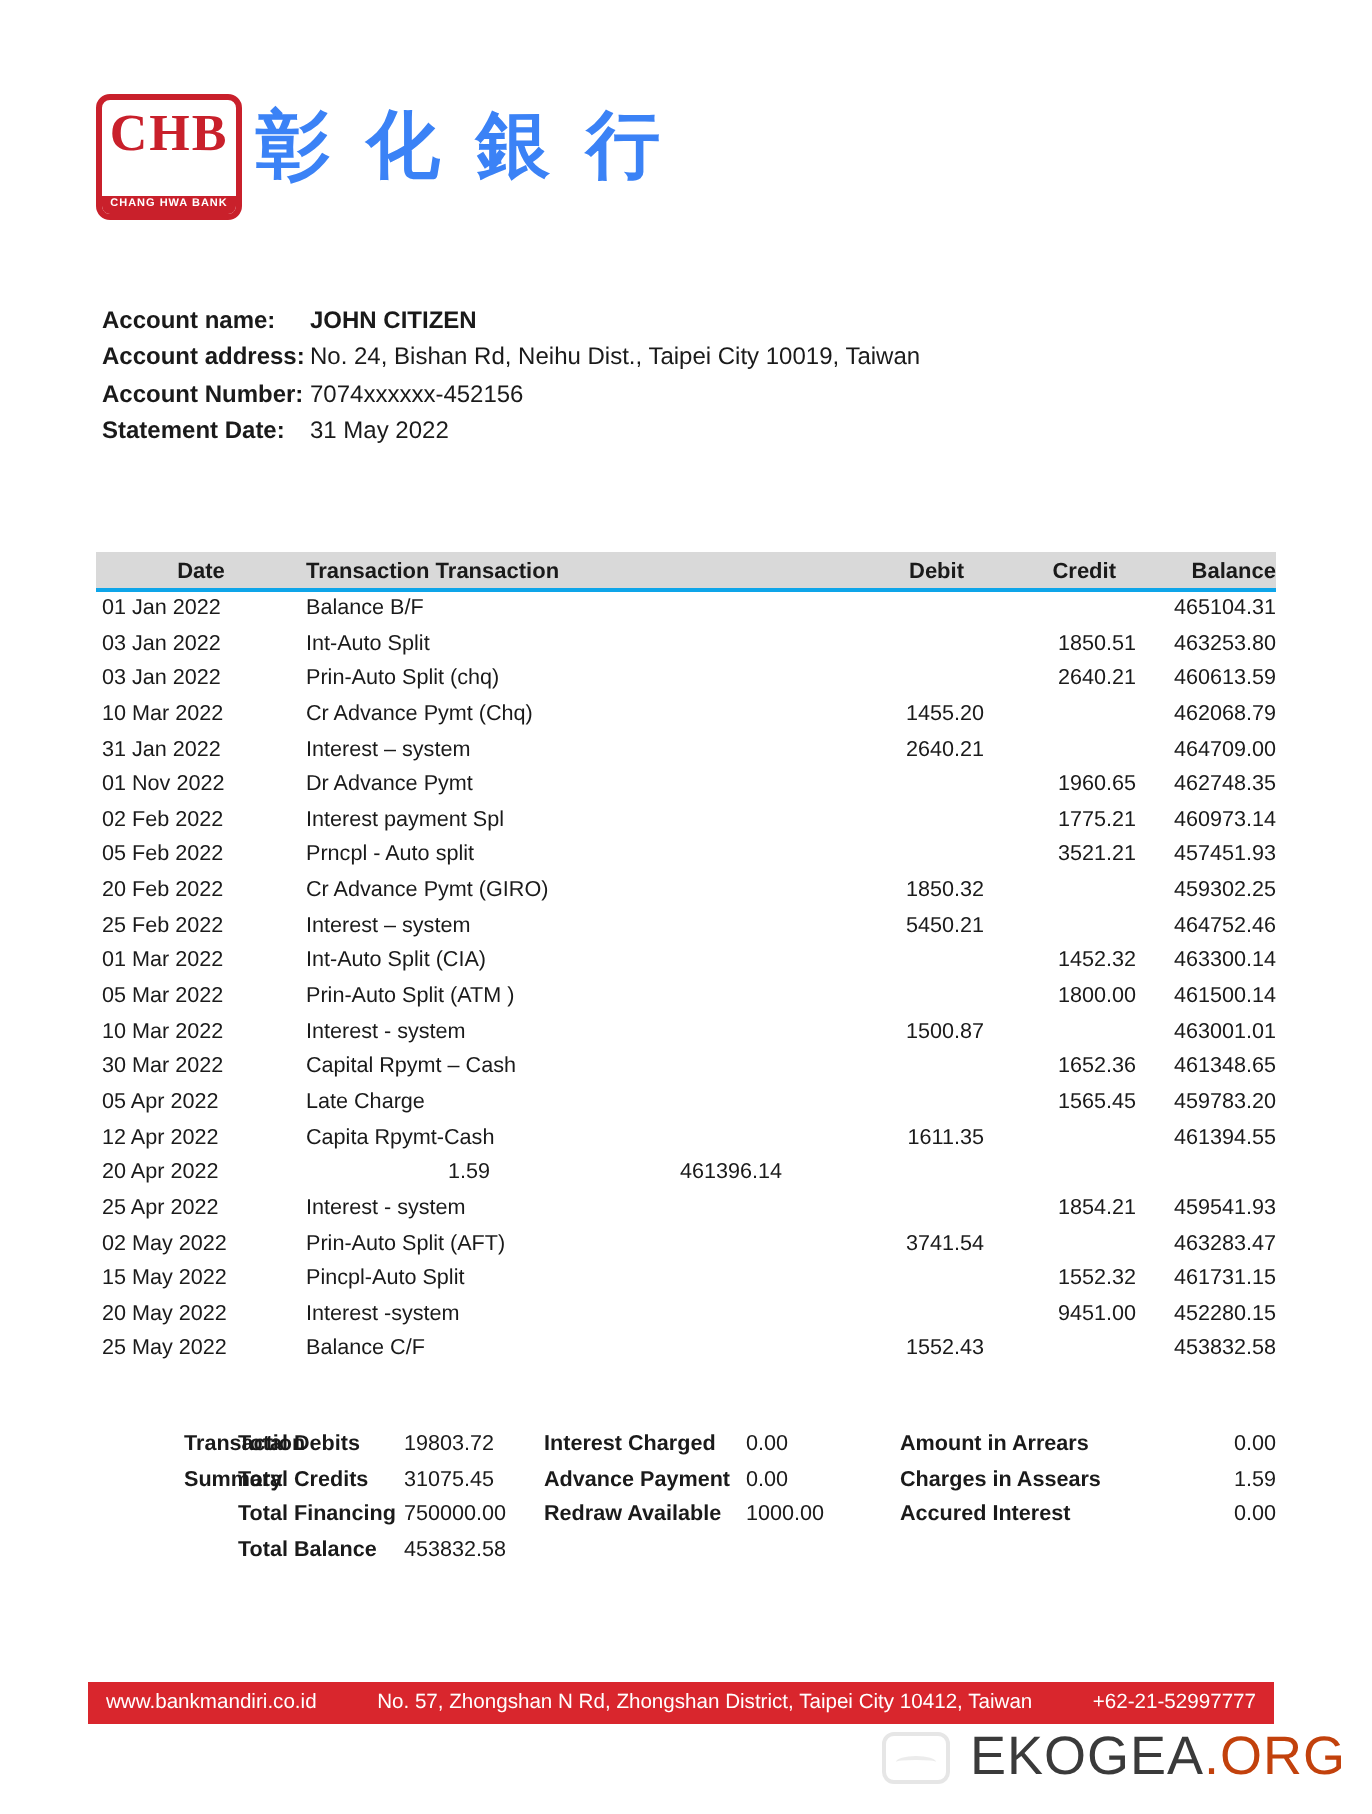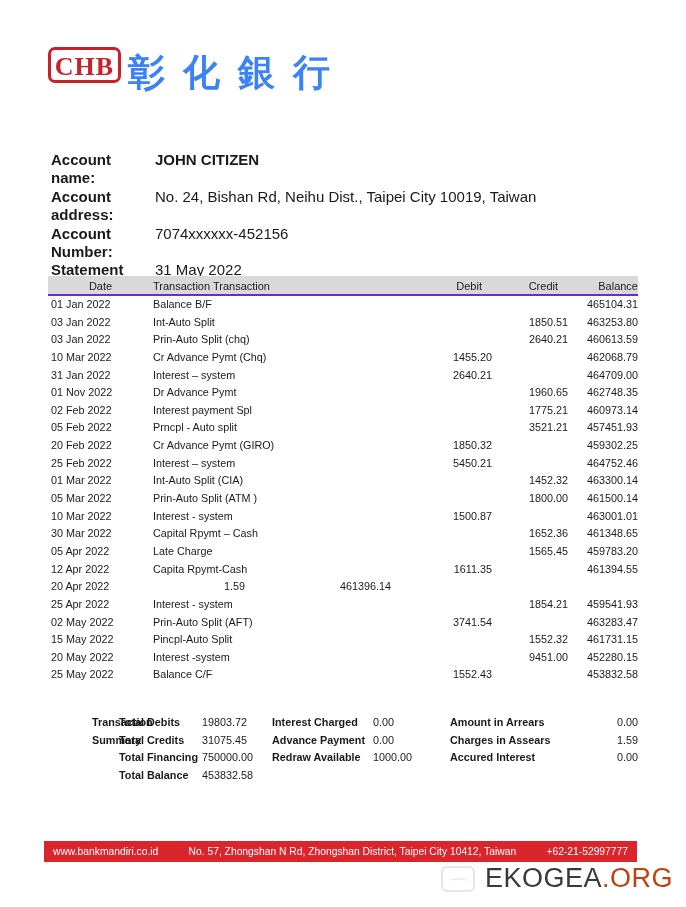--- a/index.html
+++ b/index.html
@@ -1,38 +1,38 @@
 <!DOCTYPE html>
 <html><head>
 <meta charset="utf-8">
 <style>
   html,body{margin:0;padding:0;background:#fff;}
   .page{position:relative;width:686px;height:907px;background:#ffffff;overflow:hidden;
         font-family:"Liberation Sans","DejaVu Sans",sans-serif;color:#1a1a1a;}
 
   
-  .chb-logo{position:absolute;left:48px;top:47px;width:73px;height:36px;border:3px solid #c9202b;
+  .chb-logo{position:absolute;left:48px;top:47px;width:73px;height:63px;border:3px solid #c9202b;
             border-radius:7px;box-sizing:border-box;display:flex;flex-direction:column;background:#fff;overflow:hidden;}
   .chb-text{flex:1;color:#c9202b;font-family:"Liberation Serif","DejaVu Serif",serif;font-weight:bold;
             font-size:26px;line-height:33px;text-align:center;letter-spacing:1px;}
   .chb-sub{background:#c9202b;color:#fff;font-size:5.5px;font-weight:bold;text-align:center;
            line-height:9px;letter-spacing:.5px;white-space:nowrap;}
   .cn-name{position:absolute;left:128px;top:48px;font-size:37px;font-weight:bold;letter-spacing:18px;
            color:#3b82f6;font-family:"DejaVu Serif","Liberation Serif",serif;white-space:nowrap;}
 
   
-  .account{position:absolute;left:51px;top:151px;font-size:15px;line-height:18.4px;}
+  .account{position:absolute;left:51px;top:151px;font-size:12px;line-height:18.4px;}
   .acc-row{display:flex;}
   .acc-label{width:104px;font-weight:bold;}
   .acc-value.bold{font-weight:bold;}
 
   
   .ttable{position:absolute;left:48px;top:276px;width:590px;font-size:10.8px;}
-  .thead{display:flex;background:#d9d9d9;height:20px;line-height:20px;font-weight:normal;
-         border-bottom:2px solid #6d28d9;box-sizing:border-box;font-size:11px;}
+  .thead{display:flex;background:#d9d9d9;height:20px;line-height:20px;font-weight:bold;
+         border-bottom:2px solid #0ea5e9;box-sizing:border-box;font-size:11px;}
   .trow{display:flex;height:17.65px;line-height:17.65px;}
   .tcell{box-sizing:border-box;white-space:nowrap;}
   .c0{width:105px;padding-left:3px;}
   .c1{width:247px;}
   .c2{width:92px;text-align:right;}
   .c3{width:76px;text-align:right;}
   .c4{width:70px;text-align:right;}
   .th.c0{text-align:center;padding-left:0;}
   .th.c2,.th.c3{padding-right:10px;}
   .th.c4{}

